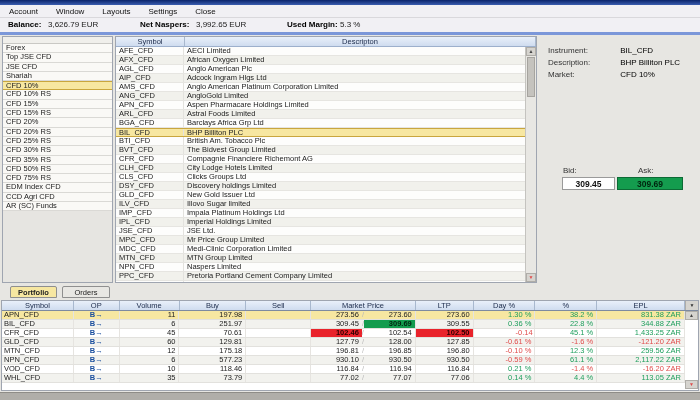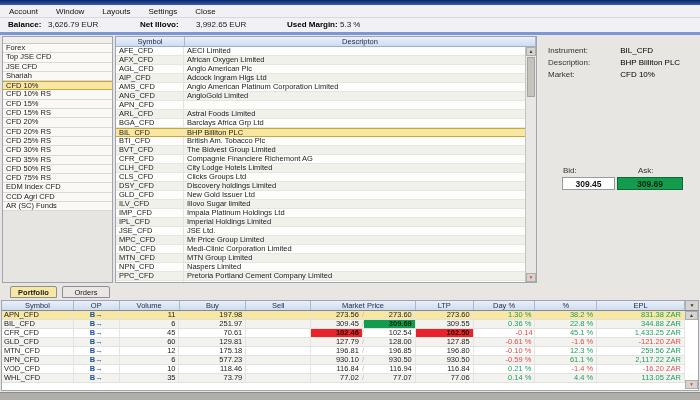--- a/index.html
+++ b/index.html
@@ -93,21 +93,21 @@
 </head>
 <body>
 
 <div id="title-bar"></div>
 
 <div id="menubar"><span class="menu-item">Account</span><span class="menu-item">Window</span><span class="menu-item">Layouts</span><span class="menu-item">Settings</span><span class="menu-item">Close</span></div>
 
 <div id="statusbar">
   <span class="st-label" style="left:8px">Balance:</span>
   <span style="left:48px">3,626.79 EUR</span>
-  <span class="st-label" style="left:140px">Net Illovo:</span>
+  <span class="st-label" style="left:140px">Net Naspers:</span>
   <span style="left:196px">3,992.65 EUR</span>
   <span class="st-label" style="left:287px">Used Margin:</span>
   <span style="left:340px">5.3 %</span>
 </div>
 
 <div id="blue-line"></div>
 
 <div id="left-panel">
   <div id="left-header"></div>
   <div id="grp-list">
@@ -157,20 +157,21 @@
       <div class="irow">
         <span class="sym">AMS_CFD</span>
         <span class="dsc">Anglo American Platinum Corporation Limited</span>
       </div>
       <div class="irow">
         <span class="sym">ANG_CFD</span>
         <span class="dsc">AngloGold Limited</span>
       </div>
       <div class="irow">
         <span class="sym">APN_CFD</span>
+        <span class="dsc">Aspen Pharmacare Holdings Limited</span>
       </div>
       <div class="irow">
         <span class="sym">ARL_CFD</span>
         <span class="dsc">Astral Foods Limited</span>
       </div>
       <div class="irow">
         <span class="sym">BGA_CFD</span>
         <span class="dsc">Barclays Africa Grp Ltd</span>
       </div>
       <div class="irow sel">

